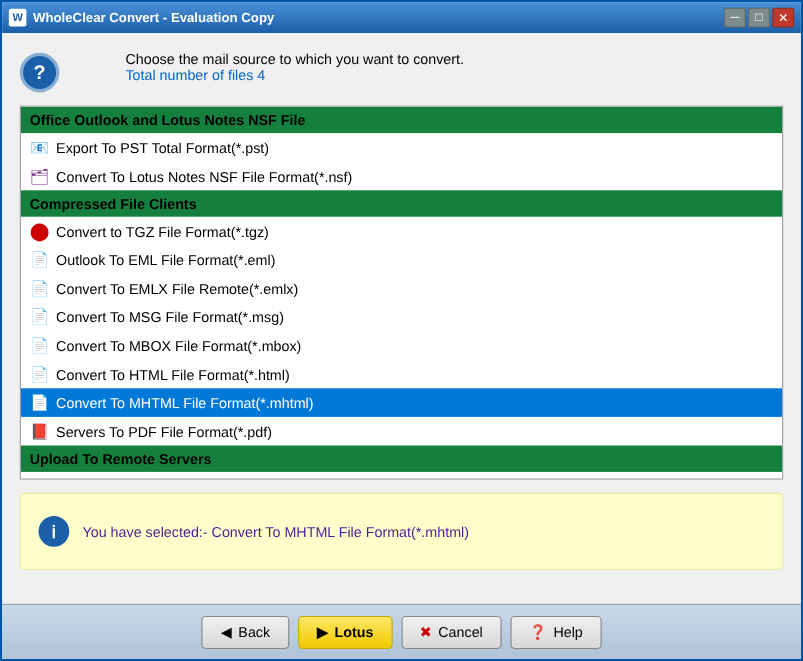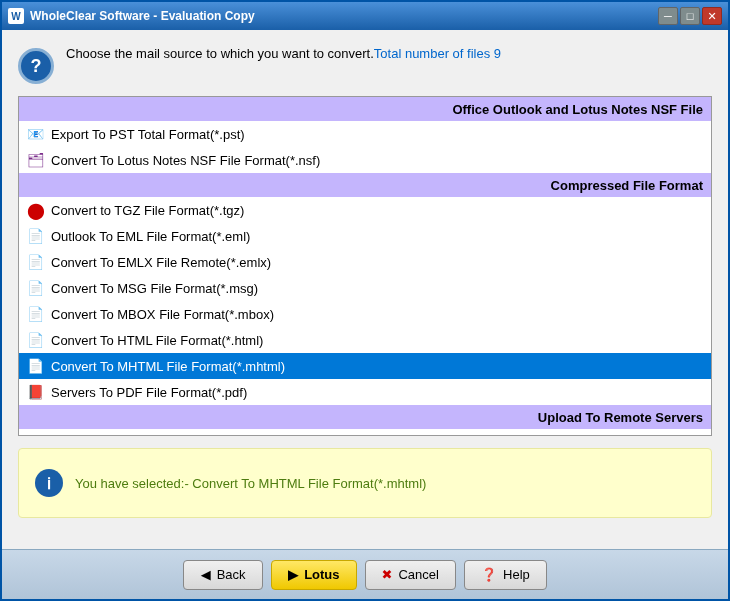--- a/index.html
+++ b/index.html
@@ -90,21 +90,22 @@
       font-size: 18px;
       font-weight: bold;
       display: flex;
       align-items: center;
       justify-content: center;
       flex-shrink: 0;
       margin-top: 2px;
     }
     .header-text {
       display: flex;
-      flex-direction: row;
+      flex-direction: column;
+      margin-left: 48px;
     }
     .header-subtitle {
       font-size: 13px;
       color: #0066cc;
     }
     .list-container {
       border: 1px solid #999;
       background: white;
       flex: 1;
       overflow-y: auto;
@@ -127,26 +128,25 @@
       padding: 4px 8px;
       gap: 6px;
       cursor: pointer;
       min-height: 24px;
     }
     .list-item.selected {
       background: #0078d7;
       color: white;
     }
     .list-item.category {
-      background: #c4b5fd;
+      background: #15803d;
       font-weight: bold;
       color: #000;
       cursor: default;
       padding: 4px 8px;
-      justify-content: flex-end;
     }
     .item-icon {
       width: 18px;
       height: 18px;
       flex-shrink: 0;
       display: flex;
       align-items: center;
       justify-content: center;
       font-size: 14px;
     }
@@ -180,21 +180,21 @@
       color: white;
       font-size: 16px;
       font-weight: bold;
       display: flex;
       align-items: center;
       justify-content: center;
       flex-shrink: 0;
     }
     .info-text {
       font-size: 13px;
-      color: #4d7c0f;
+      color: #4c1d95;
     }
     .footer-bar {
       background: linear-gradient(to bottom, #c8d8e8, #b0c4d8);
       border-top: 1px solid #8aa8c0;
       height: 50px;
       display: flex;
       align-items: center;
       justify-content: center;
       gap: 8px;
       flex-shrink: 0;
@@ -223,57 +223,57 @@
 </head>
 <body>
 
 <div class="window">
 
   <div class="title-bar">
     <div class="title-bar-left">
       <div class="title-icon">
         <span>W</span>
       </div>
-      <span>WholeClear Software - Evaluation Copy</span>
+      <span>WholeClear Convert - Evaluation Copy</span>
     </div>
     <div class="title-bar-controls">
       <div class="title-btn min">─</div>
       <div class="title-btn max">□</div>
       <div class="title-btn">✕</div>
     </div>
   </div>
 
   <div class="content-area">
 
     <div class="header-section">
       <div class="info-circle">?</div>
       <div class="header-text">
         <span>Choose the mail source to which you want to convert.</span>
-        <span class="header-subtitle">Total number of files 9</span>
+        <span class="header-subtitle">Total number of files 4</span>
       </div>
     </div>
 
     <div class="list-container">
 
       <div class="list-item category">
         <span class="item-label">Office Outlook and Lotus Notes NSF File</span>
       </div>
 
       <div class="list-item">
         <span class="item-icon icon-pst">📧</span>
         <span class="item-label">Export To PST Total Format(*.pst)</span>
       </div>
 
       <div class="list-item">
         <span class="item-icon icon-nsf">🗂</span>
         <span class="item-label">Convert To Lotus Notes NSF File Format(*.nsf)</span>
       </div>
 
       <div class="list-item category">
-        <span class="item-label">Compressed File Format</span>
+        <span class="item-label">Compressed File Clients</span>
       </div>
 
       <div class="list-item">
         <span class="item-icon" style="color:#cc0000; font-size:16px;">⬤</span>
         <span class="item-label">Convert to TGZ File Format(*.tgz)</span>
       </div>
 
 
       <div class="list-item">
         <span class="item-icon icon-eml">📄</span>

